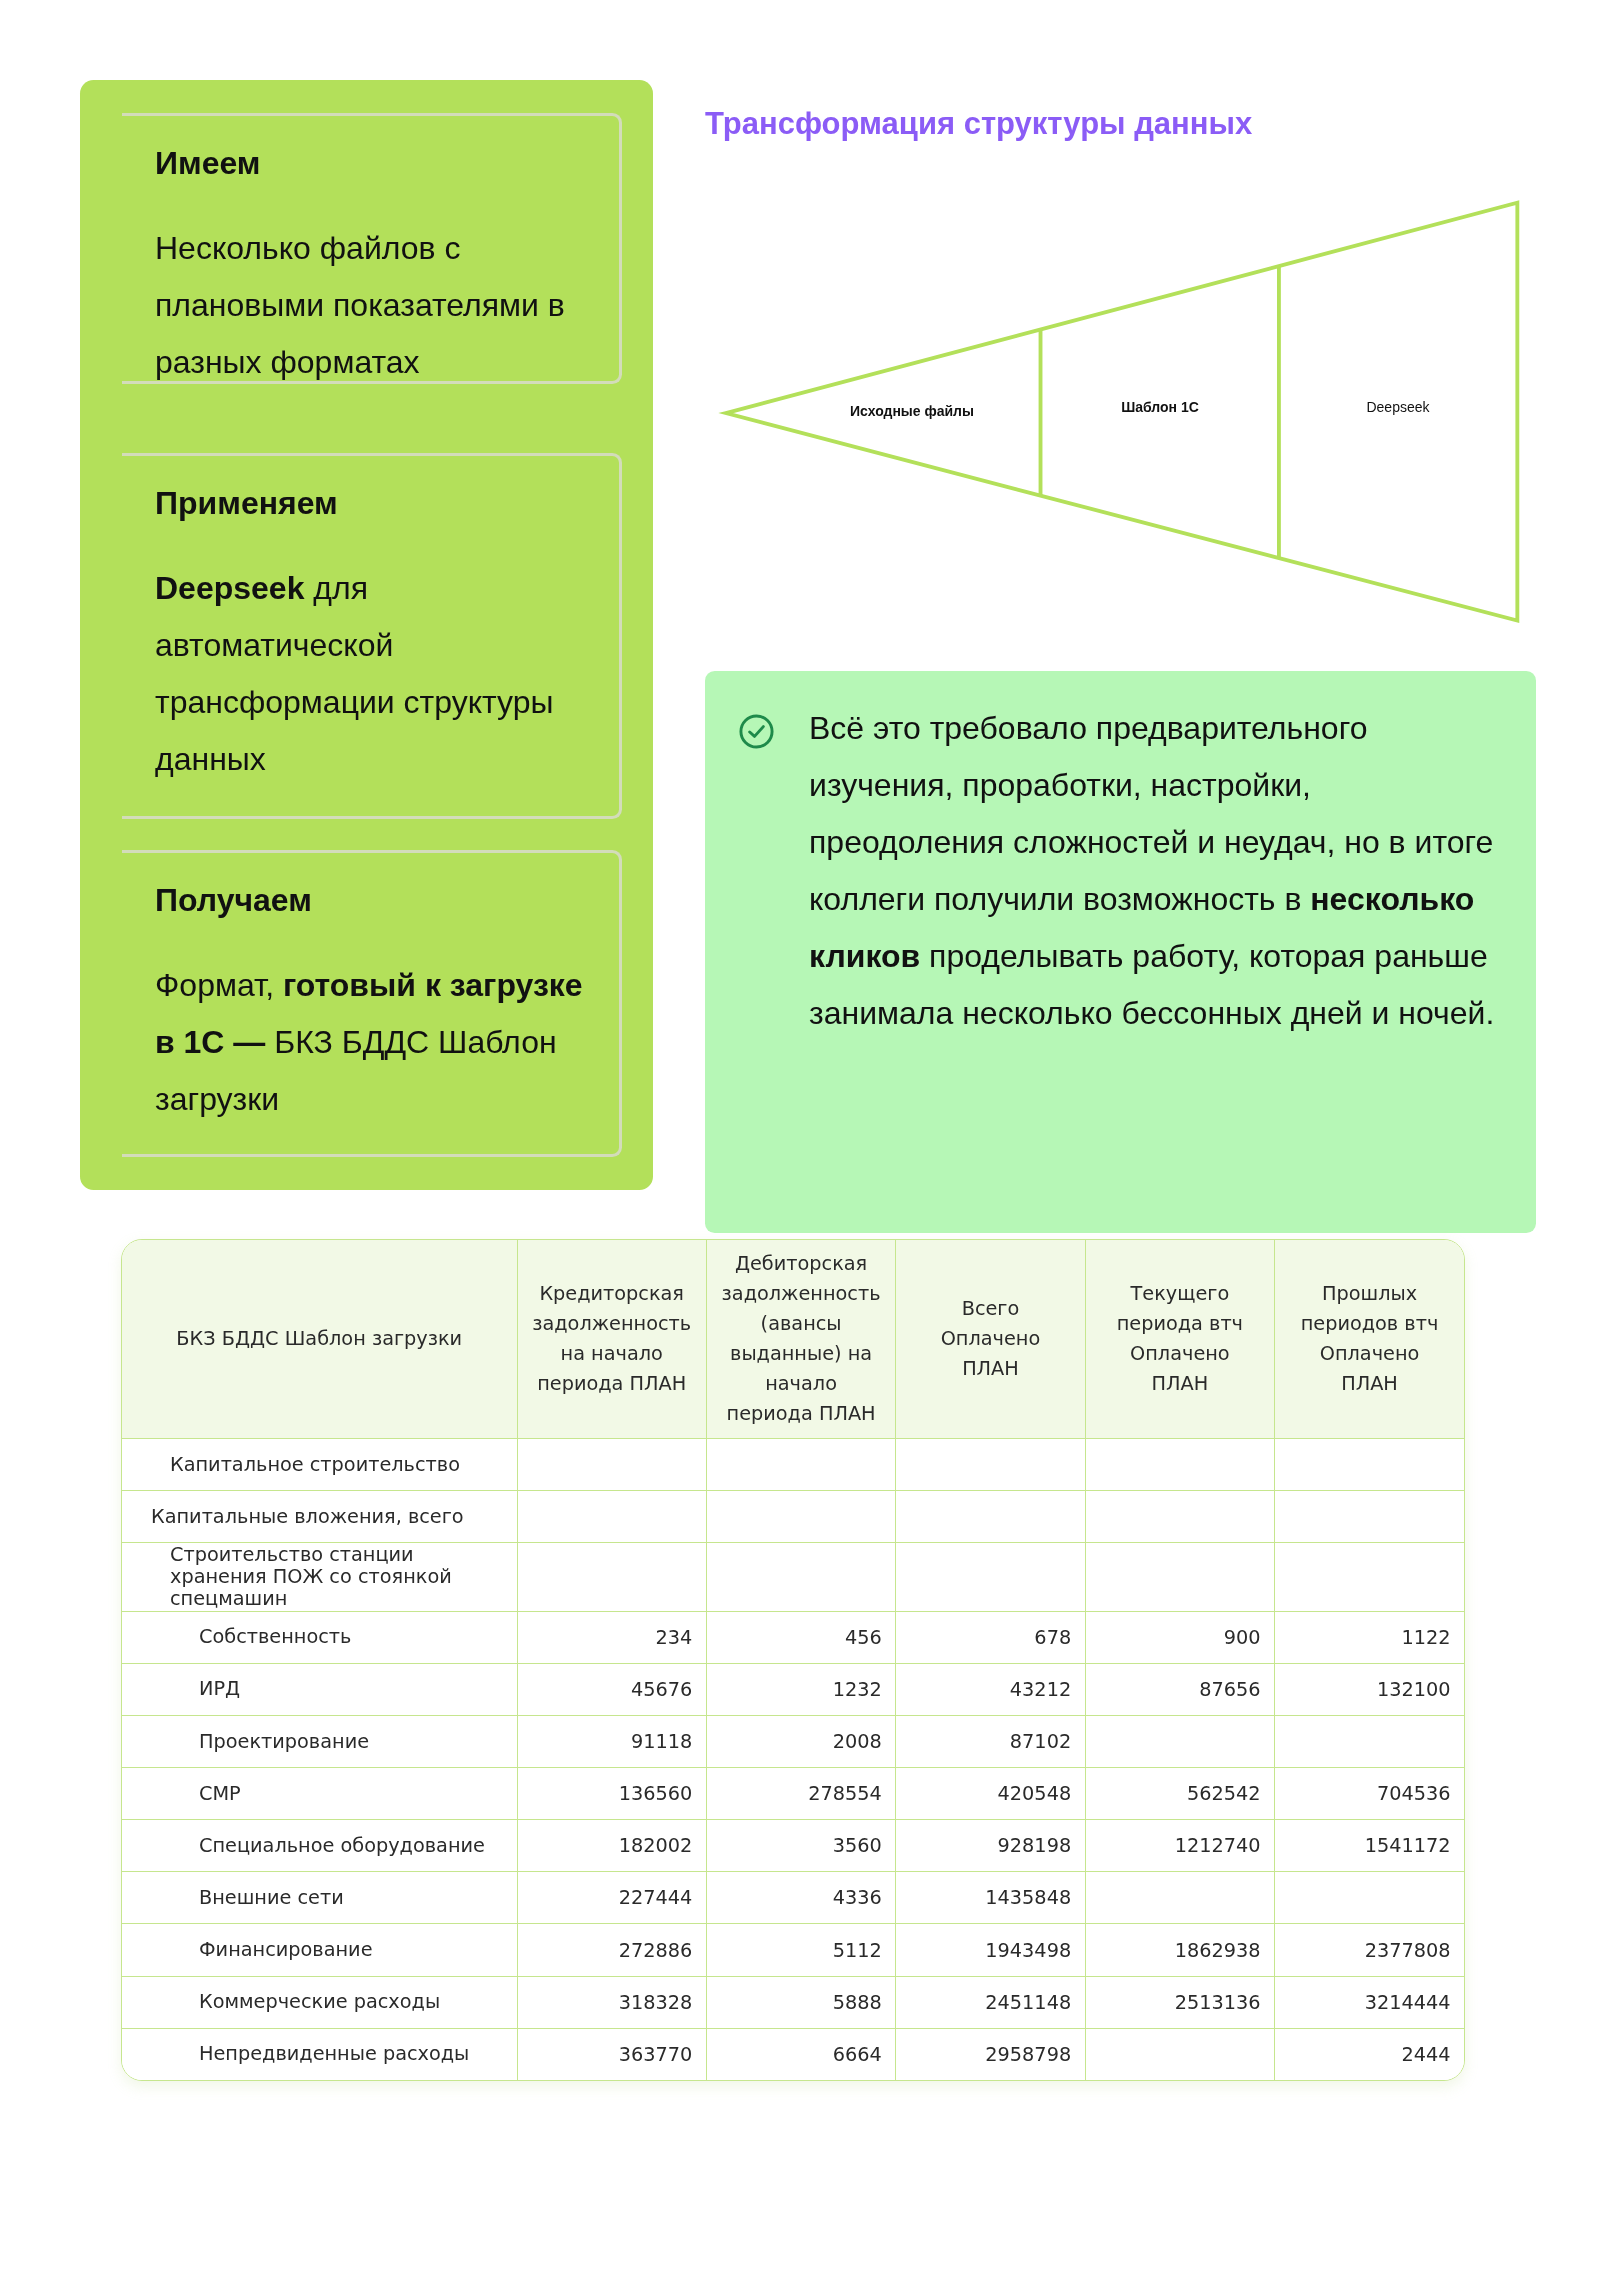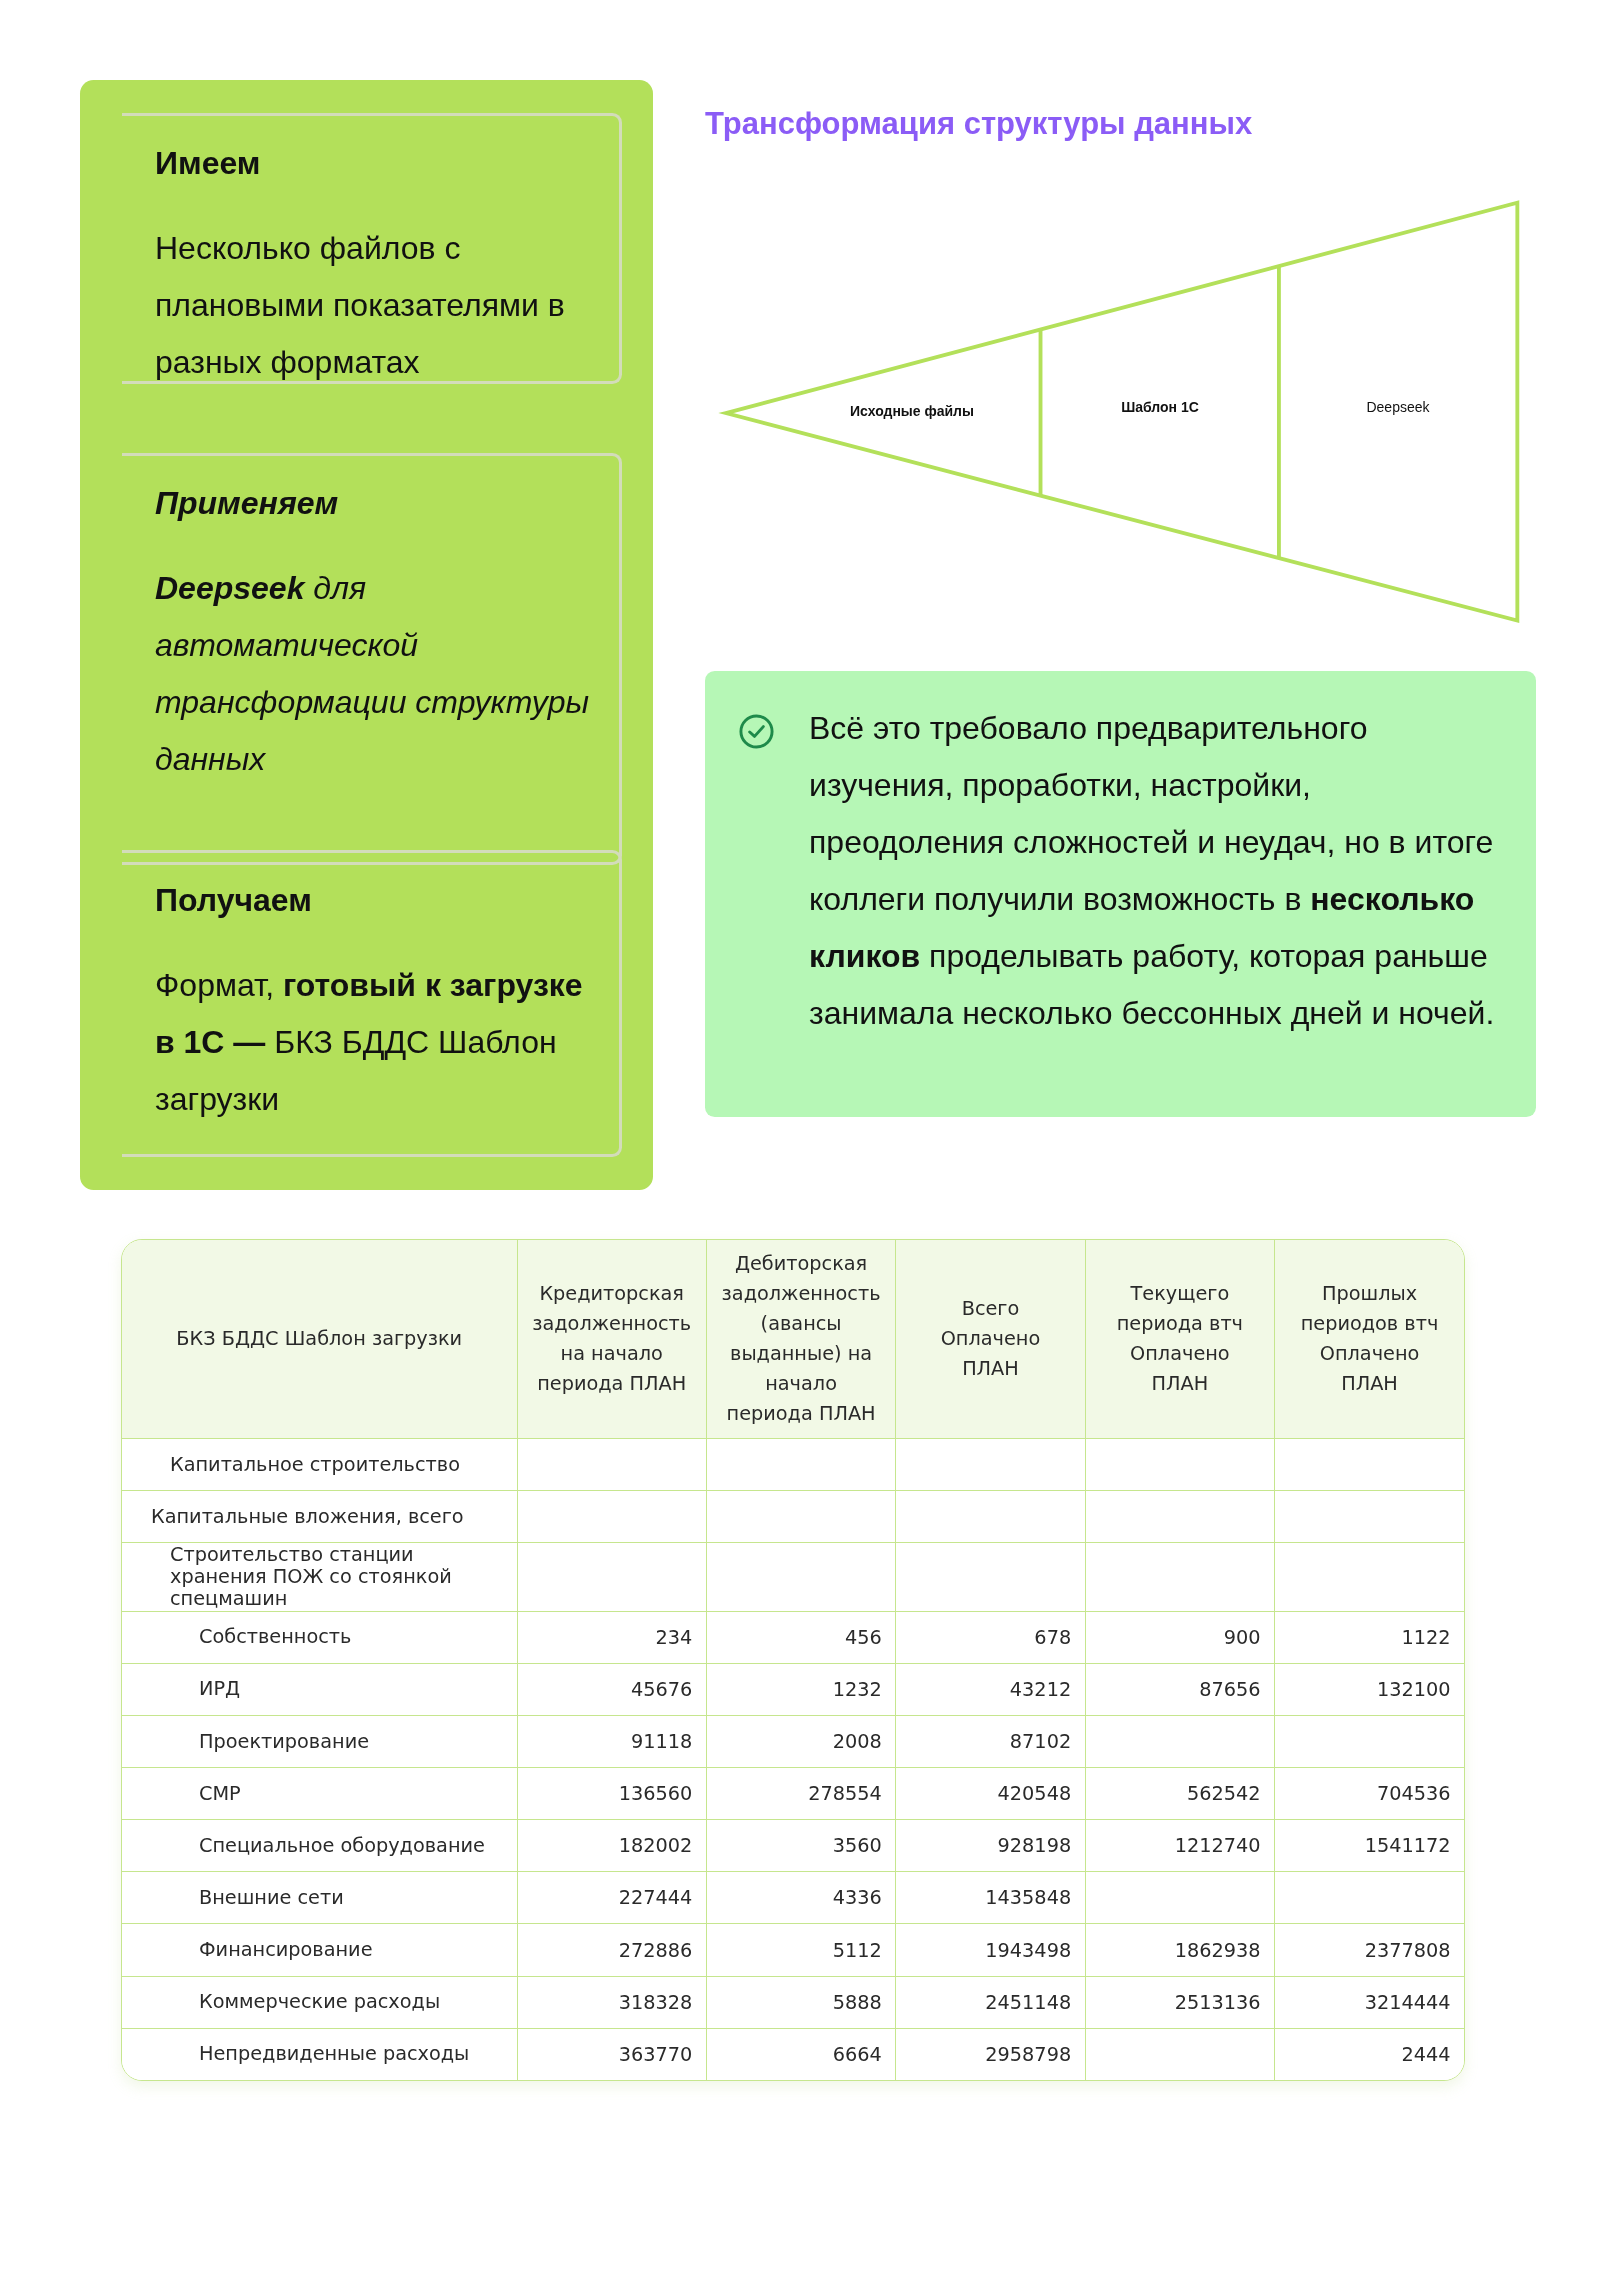--- a/index.html
+++ b/index.html
@@ -16,21 +16,21 @@
   .card-text { position: absolute; left: 33px; top: 104px; right: 19.3px; font-family: "Liberation Sans", sans-serif;
                font-size: 32px; line-height: 57px; color: #111; }
   .card-text b { font-weight: bold; }
 
   .diagram-title { position: absolute; left: 705px; top: 106px; font-family: "Liberation Sans", sans-serif;
                    font-weight: bold; font-size: 31px; color: #8b5cf6; }
   .funnel { position: absolute; left: 714px; top: 193px; width: 821px; height: 444px; }
   .funnel-label { position: absolute; font-family: "Liberation Sans", sans-serif; font-size: 14px; color: #111;
                   transform: translate(-50%, -50%); white-space: nowrap; }
 
-  .callout { position: absolute; left: 705px; top: 671px; width: 831px; height: 446px;
+  .callout { position: absolute; left: 705px; top: 671px; width: 831px; height: 562px;
              background: #b6f7b6; border-radius: 9.7px; }
   .check-icon { position: absolute; left: 33px; top: 42px; width: 37px; height: 37px; }
   .callout-text { position: absolute; left: 104px; top: 29px; right: 39px; font-family: "Liberation Sans", sans-serif;
                   font-size: 32px; line-height: 57px; color: #111; }
   .callout-text b { font-weight: bold; }
 
   .table-wrap { position: absolute; left: 121px; top: 1239px; width: 1344px; height: 842px;
                 border: 1.9px solid #c6e68e; border-radius: 21px; overflow: hidden; box-sizing: border-box;
                 box-shadow: 0 5.8px 13.5px rgba(180,210,120,0.18); }
   table { border-collapse: collapse; width: 100%; height: 100%; table-layout: fixed;
@@ -50,21 +50,21 @@
   col.c0 { width: 395px; }
 </style>
 </head>
 <body>
 
 <div class="left-panel">
   <div class="card" style="top:33px;height:271px;">
     <div class="card-title">Имеем</div>
     <div class="card-text">Несколько файлов с плановыми показателями в разных форматах</div>
   </div>
-  <div class="card" style="top:373px;height:412px;font-style:italic;">
+  <div class="card" style="top:373px;height:366px;">
     <div class="card-title">Применяем</div>
     <div class="card-text"><b>Deepseek</b><span> для автоматической трансформации структуры данных</span></div>
   </div>
   <div class="card" style="top:770px;height:307px;">
     <div class="card-title">Получаем</div>
     <div class="card-text"><span>Формат, </span><b>готовый к загрузке в 1С —</b><span> БКЗ БДДС Шаблон загрузки</span></div>
   </div>
 </div>
 
 <div class="diagram-title">Трансформация структуры данных</div>

